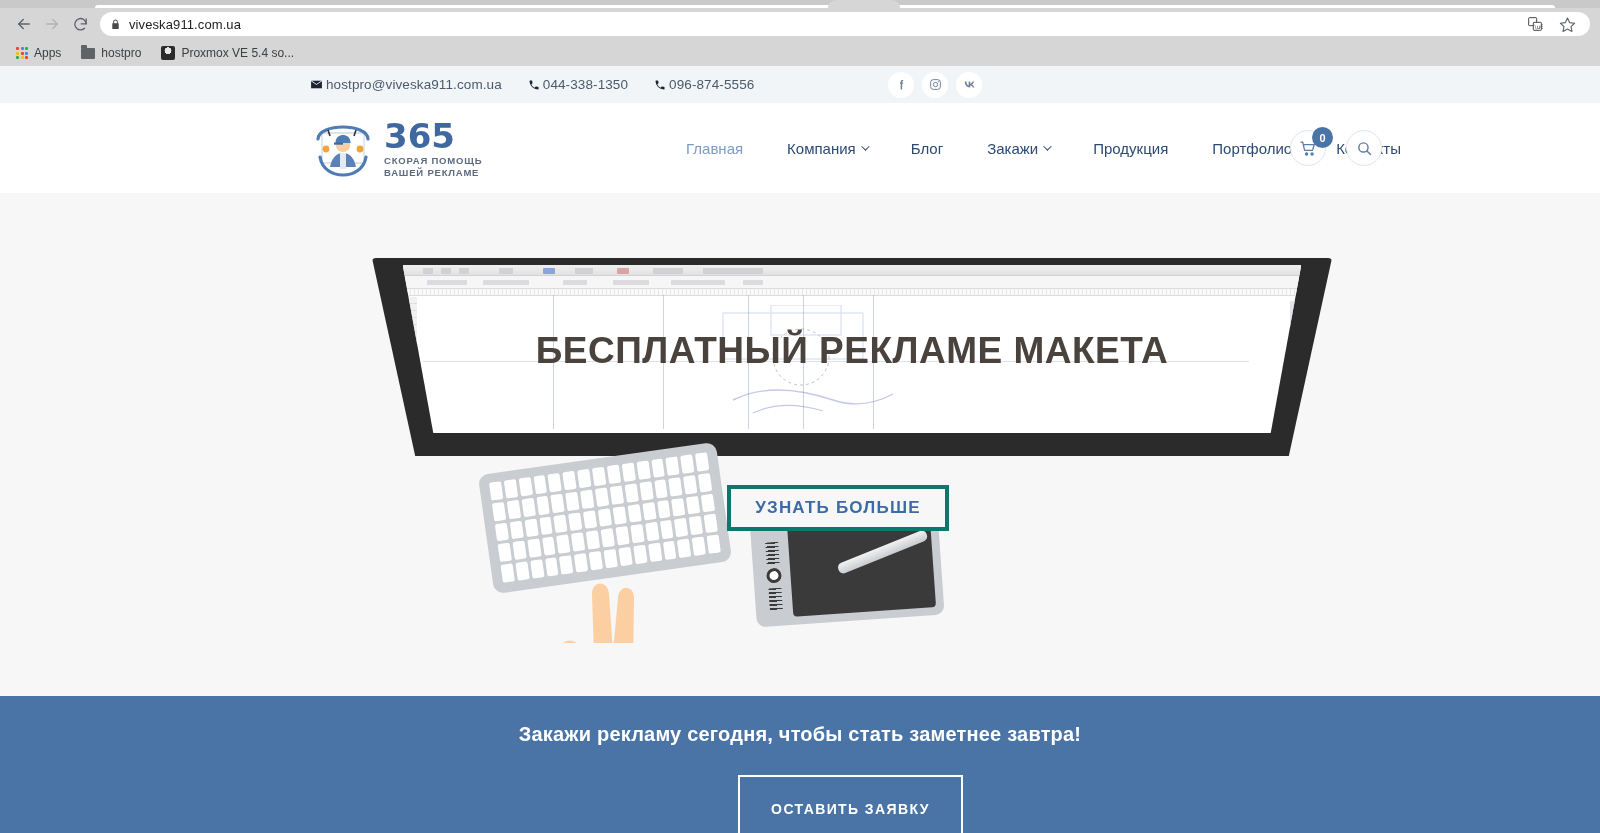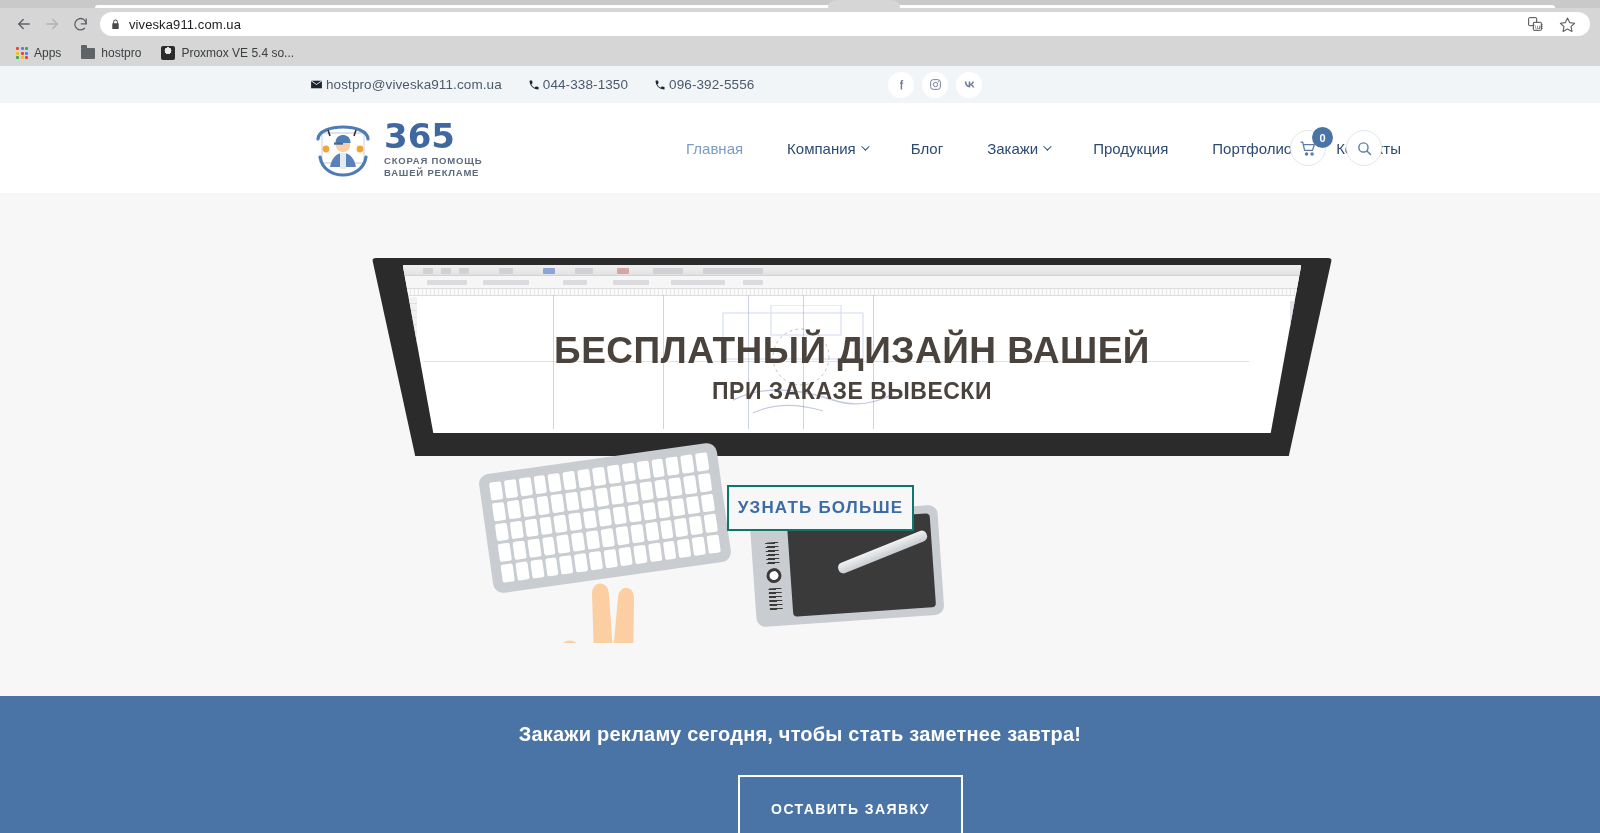--- a/index.html
+++ b/index.html
@@ -205,22 +205,22 @@
   .hero-title {
     position: absolute; left: 0; right: 0; top: 72px; text-align: center;
     font-size: 37px; font-weight: bold; color: #4a433d; letter-spacing: .5px;
     font-family: "Liberation Sans", sans-serif;
   }
   .hero-sub {
     position: absolute; left: 0; right: 0; top: 120px; text-align: center;
     font-size: 23px; font-weight: bold; color: #4a433d; letter-spacing: .5px;
   }
   .btn-more {
-    position: absolute; left: 727px; top: 292px; width: 187px; height: 46px;
-    border: 2px solid #0f766e; background: #f7f7f7; color: #3d6ba3;
+    position: absolute; left: 727px; top: 292px; width: 222px; height: 46px;
+    border: 4px solid #0f766e; background: #f7f7f7; color: #3d6ba3;
     font-size: 17px; font-weight: bold; letter-spacing: 1.2px;
     display: flex; align-items: center; justify-content: center;
   }
 
   
   .keyboard {
     position: absolute; left: 485px; top: 265px; width: 240px; height: 120px;
     transform: rotate(-8deg);
   }
   .kb-body {
@@ -379,21 +379,21 @@
             </svg>
         </span>
         <span>044-338-1350</span>
       </a>
       <a class="contact" style="text-decoration:none">
         <span style="display:flex">
           <svg width="12" height="12" viewBox="0 0 24 24" fill="#1b2430">
               <path d="M6.6 10.8a15.1 15.1 0 0 0 6.6 6.6l2.2-2.2a1 1 0 0 1 1-.24 11.4 11.4 0 0 0 3.6.58 1 1 0 0 1 1 1V20a1 1 0 0 1-1 1A17 17 0 0 1 3 4a1 1 0 0 1 1-1h3.5a1 1 0 0 1 1 1 11.4 11.4 0 0 0 .58 3.6 1 1 0 0 1-.25 1z"></path>
             </svg>
         </span>
-        <span>096-392-5556</span>
+        <span>096-874-5556</span>
       </a>
     </div>
 
     <div class="social-wrap">
       <a class="social">
         <svg width="13" height="13" viewBox="0 0 24 24" fill="#6e7f95">
             <path d="M15.2 8.2h-2V6.9c0-.6.4-.8.7-.8h1.3V3.6h-2c-2.2 0-2.7 1.6-2.7 2.7v1.9H9.2v2.6h1.3V21h2.7v-10.2h1.8z"></path>
           </svg>
       </a>
       <a class="social">
@@ -515,22 +515,21 @@
         <div class="guide-v" style="left:470px"></div>
         <div class="guide-h" style="top:96px"></div>
         <svg class="art-sketch" viewBox="0 0 250 125">
           <rect x="30" y="8" width="140" height="46" fill="none" stroke="#7f93d6" stroke-width="1"></rect>
           <rect x="78" y="0" width="70" height="30" fill="none" stroke="#7f93d6" stroke-width="1"></rect>
           <circle cx="108" cy="52" r="28" fill="none" stroke="#4a4a4a" stroke-width="1" stroke-dasharray="3 3"></circle>
           <path d="M40 95 q40 -20 100 0 q30 10 60 -6" fill="none" stroke="#5566bb" stroke-width="1.4"></path>
           <path d="M60 108 q30 -14 70 -2" fill="none" stroke="#5566bb" stroke-width="1.2"></path>
         </svg>
       </div>
-      <div class="hero-title">БЕСПЛАТНЫЙ ДИЗАЙН ВАШЕЙ</div>
-      <div class="hero-sub">ПРИ ЗАКАЗЕ ВЫВЕСКИ</div>
+      <div class="hero-title">БЕСПЛАТНЫЙ РЕКЛАМЕ МАКЕТА</div>
     </div>
 
     <div class="keyboard">
       <div class="kb-body"></div>
       <div class="kb-keys" id="kb-keys">
           <i></i>
           <i></i>
           <i></i>
           <i></i>
           <i></i>

